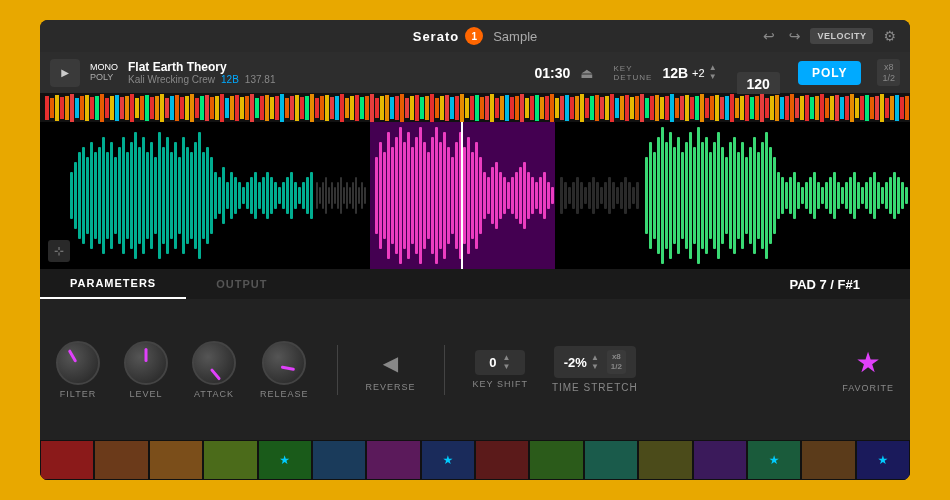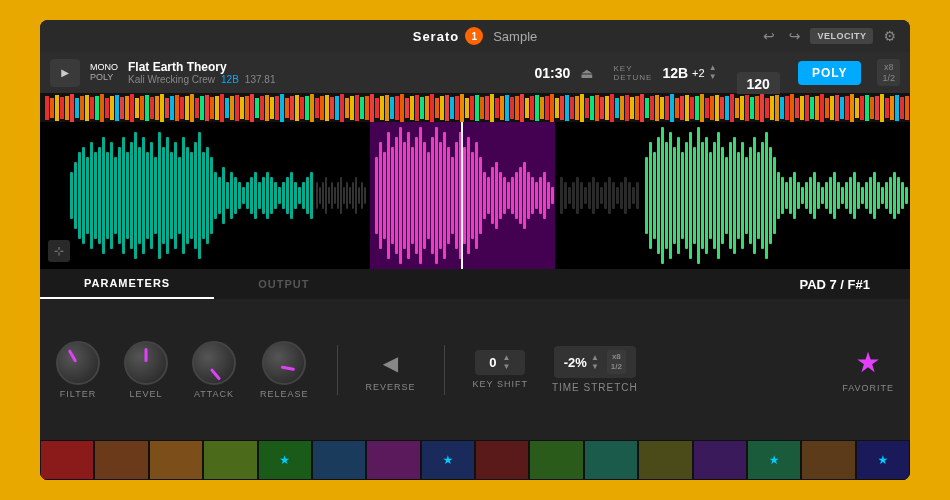--- a/index.html
+++ b/index.html
@@ -245,37 +245,37 @@
       height: 100%;
     }
     
     .bottom-panel {
       background: #222;
       flex: 1;
       display: flex;
       flex-direction: column;
     }
     .bottom-tab {
-      padding: 0 44px;
+      padding: 0 30px;
       display: flex;
       align-items: center;
       justify-content: center;
       font-size: 11px;
       cursor: pointer;
       letter-spacing: 1px;
       font-weight: bold;
     }
     .bottom-tab.active {
       color: #fff;
       border-bottom: 2px solid #fff;
     }
     .bottom-tab.inactive { color: #555; }
     .pad-label {
       position: absolute;
-      right: 40px;
+      right: 50px;
       color: #fff;
       font-size: 13px;
       font-weight: bold;
       top: 50%;
       transform: translateY(-50%);
       margin-left: 18px;
     }
     .bottom-tabs-wrapper {
       position: relative;
       display: flex;

